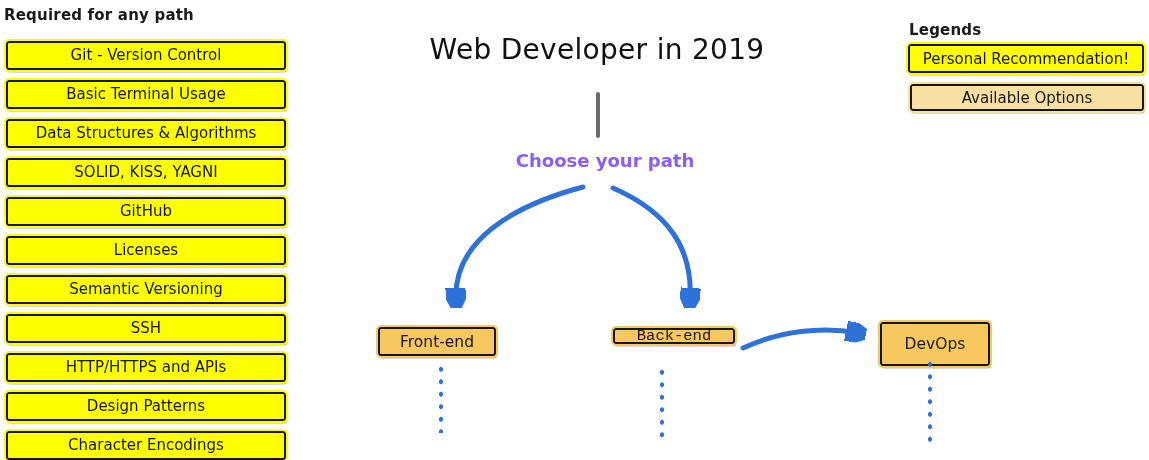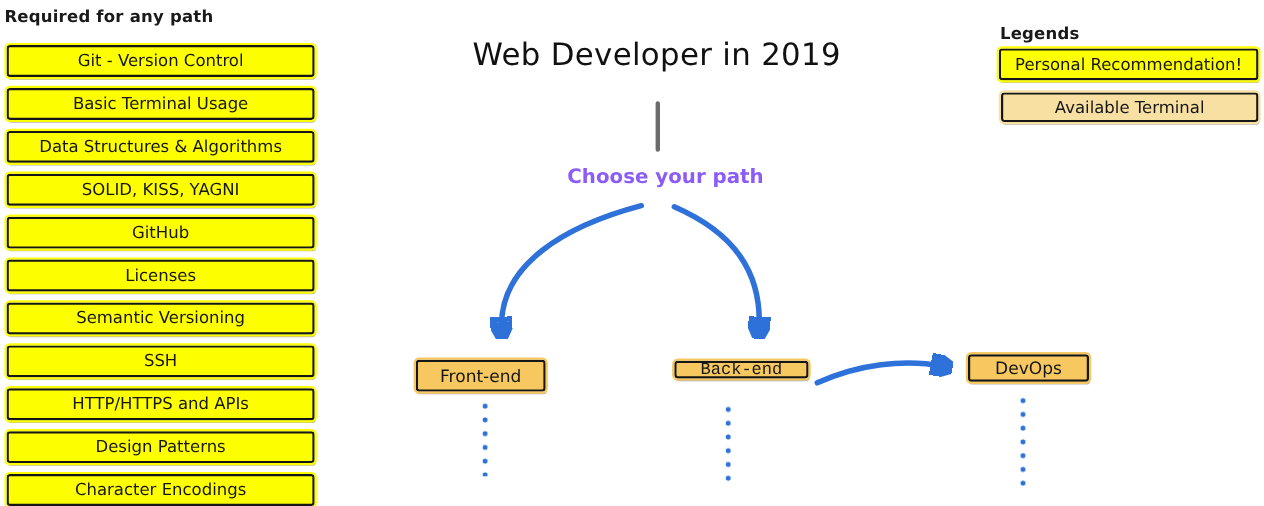--- a/index.html
+++ b/index.html
@@ -62,21 +62,21 @@
     background:var(--path-fill);
     border:2.5px solid var(--border-black);
     outline:2px solid var(--path-fill);
     border-radius:3px;
     box-shadow:1px 2.5px 0 rgba(85,85,85,0.45);
     display:flex;align-items:center;justify-content:center;
     font-size:15.5px;white-space:nowrap;
   }
   #frontend-box{left:378px;top:327px;width:118px;height:29px;}
   #backend-box{left:613px;top:328px;width:122px;height:16px;font-family:Liberation Mono, monospace;}
-  #devops-box{left:880px;top:322px;width:110px;height:25px;}
+  #devops-box{left:880px;top:322px;width:110px;height:44px;}
 
   
   .dotted-line{
     position:absolute;width:6px;
     background-image:radial-gradient(circle, var(--arrow-blue) 2.1px, rgba(0,0,0,0) 2.5px);
     background-size:6px 12.5px;background-repeat:repeat-y;background-position:center top;
   }
   #frontend-dots{left:438px;top:363px;height:70px;}
   #backend-dots{left:659px;top:366px;height:72px;}
   #devops-dots{left:927px;top:358px;height:84px;}
@@ -138,15 +138,15 @@
   <div id="frontend-box" class="path-box">Front-end</div>
   <div id="backend-box" class="path-box">Back-end</div>
   <div id="devops-box" class="path-box">DevOps</div>
 
   <div id="frontend-dots" class="dotted-line"></div>
   <div id="backend-dots" class="dotted-line"></div>
   <div id="devops-dots" class="dotted-line"></div>
 
   <div id="legends-header" class="section-header">Legends</div>
   <div id="legend-personal" class="legend-box">Personal Recommendation!</div>
-  <div id="legend-available" class="legend-box">Available Terminal</div>
+  <div id="legend-available" class="legend-box">Available Options</div>
 
 </div>
 
 </body></html>

